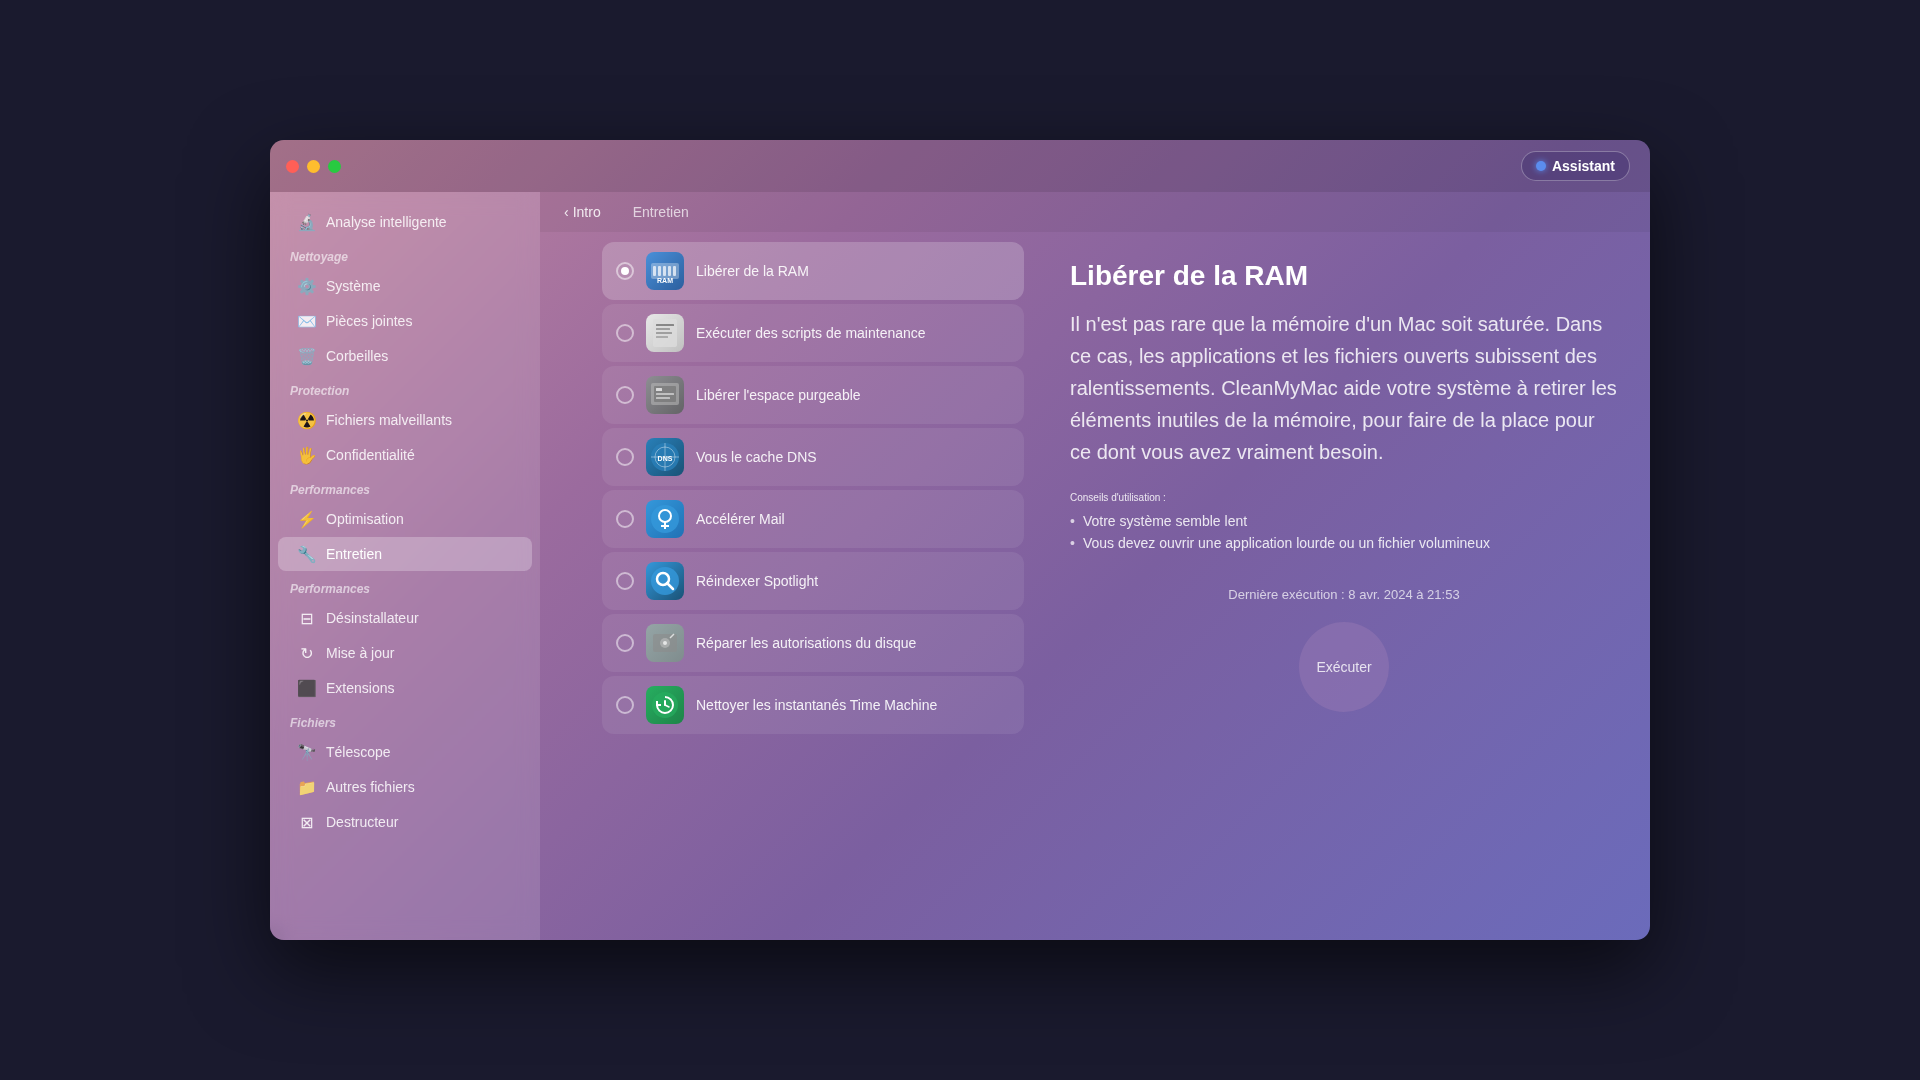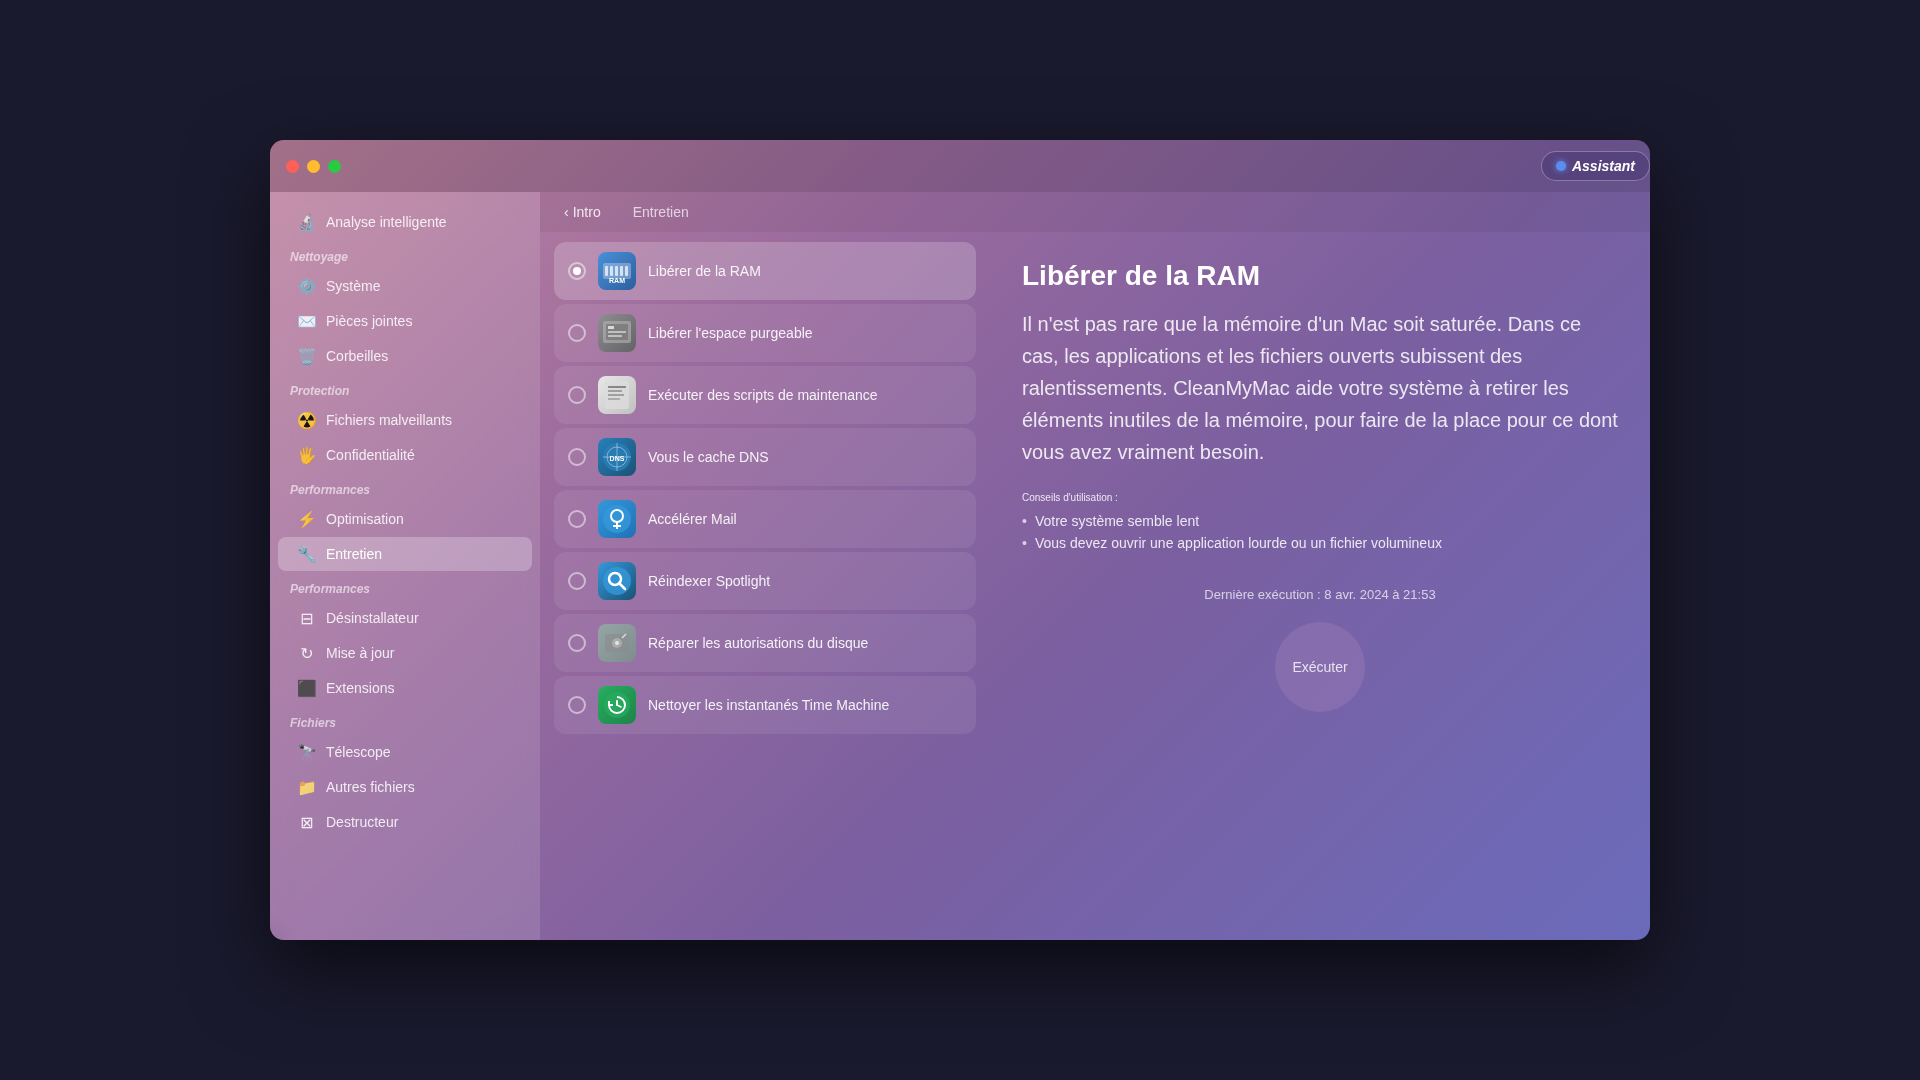--- a/index.html
+++ b/index.html
@@ -43,32 +43,31 @@
       width: 13px;
       height: 13px;
       border-radius: 50%;
     }
     .tl-red { background: #ff5f57; }
     .tl-yellow { background: #ffbd2e; }
     .tl-green { background: #28ca41; }
 
     .assistant-btn {
       position: absolute;
-      right: 0;
+      right: 20px;
       top: 50%;
       transform: translateY(-50%);
       background: rgba(80, 60, 120, 0.7);
       border: 1px solid rgba(255,255,255,0.3);
       border-radius: 20px;
       padding: 6px 14px;
       display: flex;
       align-items: center;
       gap: 6px;
       cursor: pointer;
-      font-style: italic;
     }
     .assistant-dot {
       width: 10px;
       height: 10px;
       border-radius: 50%;
       background: #5b8dee;
       box-shadow: 0 0 6px #5b8dee;
     }
     .assistant-label {
       color: #fff;
@@ -158,20 +157,21 @@
     .breadcrumb-current {
       color: rgba(255,255,255,0.7);
       font-size: 14px;
     }
 
     
     .two-col {
       display: flex;
       flex: 1;
       overflow: hidden;
+      padding-left: 48px;
     }
 
     
     .list-panel {
       width: 450px;
       padding: 10px 14px;
       overflow-y: auto;
       flex-shrink: 0;
     }
 
@@ -412,48 +412,48 @@
                 <rect x="19" y="9" width="3" height="10" rx="1" fill="rgba(255,255,255,0.7)"></rect>
                 <rect x="24" y="9" width="3" height="10" rx="1" fill="rgba(255,255,255,0.7)"></rect>
                 <text x="50%" y="26" text-anchor="middle" font-size="7" fill="white" font-weight="bold">RAM</text>
               </svg>
             </div>
             <span class="task-name">Libérer de la RAM</span>
           </div>
 
           <div class="task-item">
             <div class="task-radio"></div>
+            <div class="task-icon-box icon-scripts">
+              <svg width="34" height="34" viewBox="0 0 34 34">
+                <rect x="5" y="3" width="24" height="28" rx="2" fill="rgba(220,220,220,0.8)"></rect>
+                <rect x="8" y="8" width="18" height="2" rx="0.5" fill="rgba(100,100,100,0.7)"></rect>
+                <rect x="8" y="12" width="14" height="2" rx="0.5" fill="rgba(100,100,100,0.5)"></rect>
+                <rect x="8" y="16" width="16" height="2" rx="0.5" fill="rgba(100,100,100,0.5)"></rect>
+                <rect x="8" y="20" width="12" height="2" rx="0.5" fill="rgba(100,100,100,0.4)"></rect>
+              </svg>
+            </div>
+            <span class="task-name">Exécuter des scripts de maintenance</span>
+          </div>
+
+          <div class="task-item">
+            <div class="task-radio"></div>
             <div class="task-icon-box icon-purgeable">
               <svg width="34" height="34" viewBox="0 0 34 34">
                 <rect x="3" y="5" width="28" height="22" rx="2" fill="rgba(180,180,180,0.6)"></rect>
                 <rect x="6" y="8" width="22" height="16" rx="1" fill="rgba(100,100,100,0.5)"></rect>
                 <rect x="8" y="10" width="6" height="3" rx="0.5" fill="rgba(255,255,255,0.7)"></rect>
                 <rect x="8" y="15" width="18" height="2" rx="0.5" fill="rgba(255,255,255,0.5)"></rect>
                 <rect x="8" y="19" width="14" height="2" rx="0.5" fill="rgba(255,255,255,0.5)"></rect>
               </svg>
             </div>
             <span class="task-name">Libérer l'espace purgeable</span>
           </div>
 
           <div class="task-item">
             <div class="task-radio"></div>
-            <div class="task-icon-box icon-scripts">
-              <svg width="34" height="34" viewBox="0 0 34 34">
-                <rect x="5" y="3" width="24" height="28" rx="2" fill="rgba(220,220,220,0.8)"></rect>
-                <rect x="8" y="8" width="18" height="2" rx="0.5" fill="rgba(100,100,100,0.7)"></rect>
-                <rect x="8" y="12" width="14" height="2" rx="0.5" fill="rgba(100,100,100,0.5)"></rect>
-                <rect x="8" y="16" width="16" height="2" rx="0.5" fill="rgba(100,100,100,0.5)"></rect>
-                <rect x="8" y="20" width="12" height="2" rx="0.5" fill="rgba(100,100,100,0.4)"></rect>
-              </svg>
-            </div>
-            <span class="task-name">Exécuter des scripts de maintenance</span>
-          </div>
-
-          <div class="task-item">
-            <div class="task-radio"></div>
             <div class="task-icon-box icon-dns">
               <svg width="34" height="34" viewBox="0 0 34 34">
                 <circle cx="17" cy="17" r="14" fill="rgba(41,128,185,0.8)"></circle>
                 <circle cx="17" cy="17" r="10" fill="none" stroke="rgba(255,255,255,0.4)" stroke-width="1"></circle>
                 <line x1="17" y1="3" x2="17" y2="31" stroke="rgba(255,255,255,0.4)" stroke-width="1"></line>
                 <line x1="3" y1="17" x2="31" y2="17" stroke="rgba(255,255,255,0.4)" stroke-width="1"></line>
                 <text x="50%" y="21" text-anchor="middle" font-size="7" fill="white" font-weight="bold">DNS</text>
               </svg>
             </div>
             <span class="task-name">Vous le cache DNS</span>

